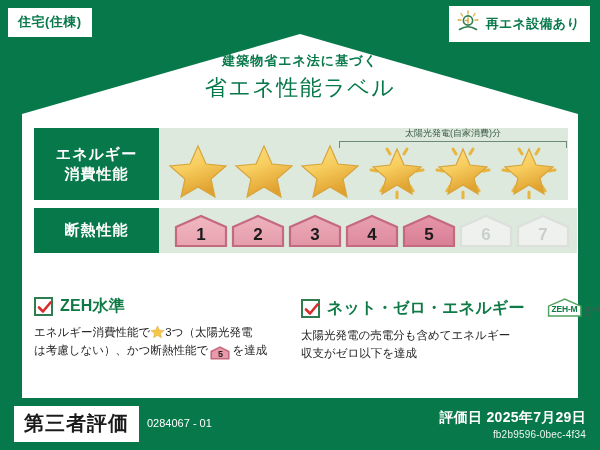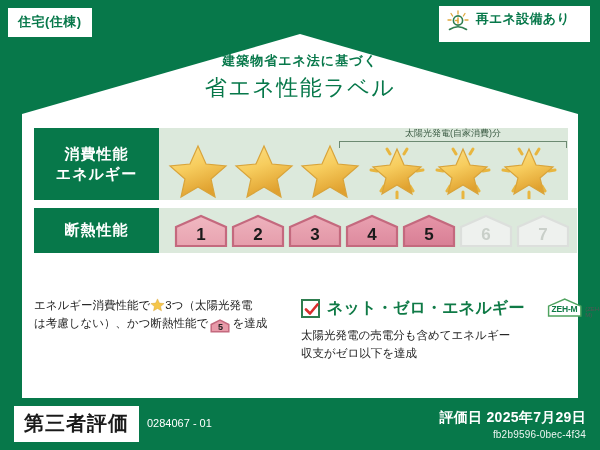--- a/index.html
+++ b/index.html
@@ -36,22 +36,22 @@
     font-size: 13px;
     letter-spacing: 0.5px;
     padding: 5px 10px 6px 10px;
     z-index: 6;
   }
   
   .badge-renew {
     position: absolute;
     right: 10px; top: 6px;
     background: #ffffff;
-    padding: 4px 20px 4px 6px;
-    display: flex; gap: 5px;
+    padding: 4px 10px 4px 6px;
+    display: flex; align-items: center; gap: 5px;
     z-index: 6;
   }
   .badge-renew .txt {
     color: #07784a; font-weight: bold; font-size: 13px;
     letter-spacing: 0.3px;
   }
   
   .title-block {
     position: absolute; top: 52px; left: 0; right: 0;
     text-align: center; z-index: 5;
@@ -203,22 +203,22 @@
 
   <div class="title-block">
     <div class="title-sub">建築物省エネ法に基づく</div>
     <div class="title-main">省エネ性能ラベル</div>
   </div>
 
   <div class="rows">
 
     <div class="perf-row row-energy">
       <div class="row-label">
+        <span>エネルギー</span>
         <span>消費性能</span>
-        <span>エネルギー</span>
       </div>
 
       <div class="solar-bracket">
         <span class="cap">太陽光発電(自家消費)分</span>
         <div class="line"></div>
       </div>
 
       <div class="row-body">
         <div class="star-wrap">
           <svg viewBox="0 0 64 58">
@@ -372,20 +372,28 @@
           <span>7</span>
         </div>
 
       </div>
     </div>
   </div>
 
   <div class="info-cols">
 
     <div class="info-col">
+      <div class="info-head">
+        <span class="chk">
+          <svg viewBox="0 0 15 15">
+            <path d="M2 7.5 L6 11.5 L13.5 2.5" fill="none" stroke="#d92d2d" stroke-width="2.6" stroke-linecap="round" stroke-linejoin="round"></path>
+          </svg>
+        </span>
+        <span class="info-title">ZEH水準</span>
+      </div>
       <div class="info-body">
         <span>エネルギー消費性能で</span><span class="inline-star">
           <svg viewBox="0 0 64 58" width="15" height="15">
             <path d="M32 5 L40 23 L60 25 L45 38 L49 56 L32 46 L15 56 L19 38 L4 25 L24 23 Z" fill="#f5c64a" stroke="#d9a43a" stroke-width="2"></path>
           </svg></span><span>3つ（太陽光発電</span><br>
         <span>は考慮しない）、かつ断熱性能で</span><span class="mini-badge">
           <svg viewBox="0 0 20 14" preserveAspectRatio="none">
             <path d="M1.2 5.5 L10 1 L18.8 5.5 L18.8 12.8 L1.2 12.8 Z" fill="#e89aa9" stroke="#c4697e" stroke-width="1.5"></path>
           </svg>
           <b>5</b></span><span>を達成</span>

